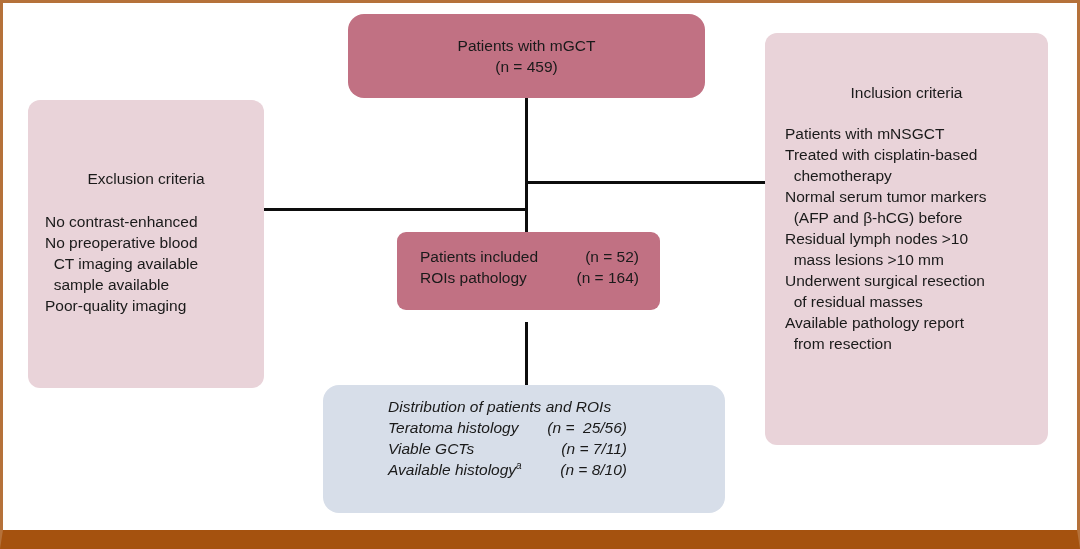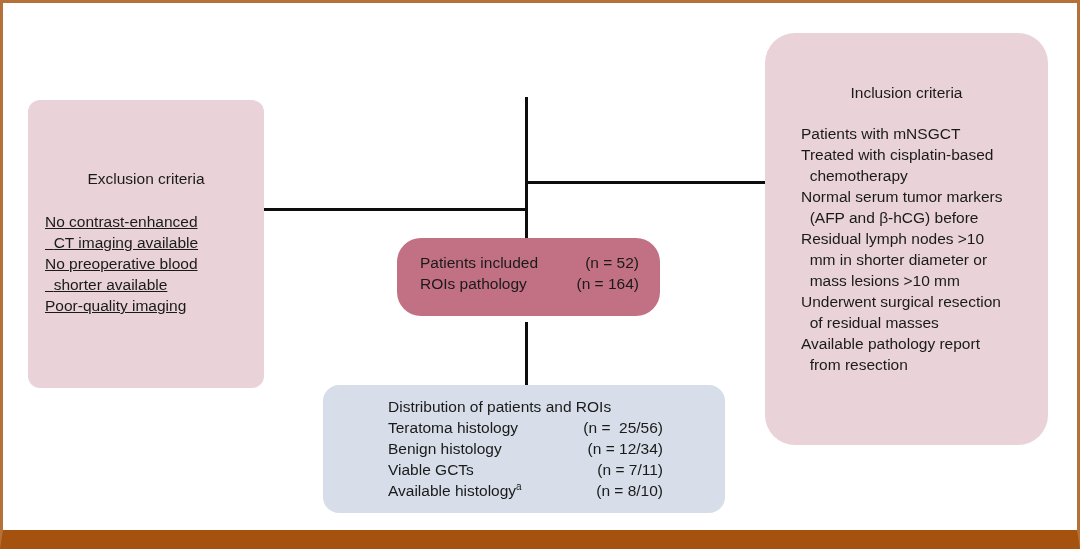--- a/index.html
+++ b/index.html
@@ -37,70 +37,75 @@
     display: flex; flex-direction: column; justify-content: center;
     text-align: center;
   }
   .exclusion-box {
     left: 28px; top: 100px; width: 236px; height: 288px;
     border-radius: 12px;
     padding-top: 68px;
   }
   .inclusion-box {
     left: 765px; top: 33px; width: 283px; height: 412px;
-    border-radius: 30px;
+    border-radius: 12px;
     padding-top: 49px;
   }
   .included-box {
-    left: 397px; top: 238px; width: 263px; height: 78px;
-    border-radius: 24px;
+    left: 397px; top: 232px; width: 263px; height: 78px;
+    border-radius: 9px;
     padding: 14px 21px 0 23px;
   }
   .distribution-box {
     left: 323px; top: 385px; width: 402px; height: 128px;
     border-radius: 16px;
-    padding: 11px 62px 0 65px;
+    padding: 11px 98px 0 65px;
+    font-style: italic;
   }
 
   .box-title { text-align: center; }
   .box-title.left-align { text-align: left; }
   .box-body { margin-top: 22px; }
-  .exclusion-box .box-body { padding-left: 17px; padding-right: 8px; text-decoration: underline; }
-  .inclusion-box .box-body { margin-top: 20px; padding-left: 36px; padding-right: 6px; }
+  .exclusion-box .box-body { padding-left: 17px; padding-right: 8px; }
+  .inclusion-box .box-body { margin-top: 20px; padding-left: 20px; padding-right: 6px; }
   .line { white-space: pre-wrap; }
 
   .row { display: flex; justify-content: space-between; }
   .row .lbl { white-space: pre; }
   .row .val { white-space: pre; }
   sup.note { font-size: 10px; line-height: 0; vertical-align: super; }
 </style>
 </head>
 <body>
 
 <div class="canvas">
 
   <div class="frame"></div>
 
   <div class="connector" style="left:525px; top:97px; width:3px; height:148px;"></div>
   <div class="connector" style="left:525px; top:322px; width:3px; height:63px;"></div>
   <div class="connector" style="left:264px; top:208px; width:263px; height:3px;"></div>
   <div class="connector" style="left:526px; top:181px; width:240px; height:3px;"></div>
 
+  <div class="box dark-pink top-box">
+    <div class="line">Patients with mGCT</div>
+    <div class="line">(n = 459)</div>
+  </div>
 
   <div class="box light-pink exclusion-box">
     <div class="box-title">Exclusion criteria</div>
     <div class="box-body">
 
         <div class="line">No contrast-enhanced</div>
 
+        <div class="line">No preoperative blood</div>
+
         <div class="line">  CT imaging available</div>
 
-        <div class="line">No preoperative blood</div>
-
-        <div class="line">  shorter available</div>
+        <div class="line">  sample available</div>
 
         <div class="line">Poor-quality imaging</div>
       </div>
   </div>
 
   <div class="box light-pink inclusion-box">
     <div class="box-title">Inclusion criteria</div>
     <div class="box-body">
 
         <div class="line">Patients with mNSGCT</div>
@@ -109,21 +114,20 @@
 
         <div class="line">  chemotherapy</div>
 
         <div class="line">Normal serum tumor markers</div>
 
         <div class="line">  (AFP and β-hCG) before</div>
 
 
         <div class="line">Residual lymph nodes &gt;10</div>
 
-        <div class="line">  mm in shorter diameter or</div>
 
         <div class="line">  mass lesions &gt;10 mm</div>
 
         <div class="line">Underwent surgical resection</div>
 
         <div class="line">  of residual masses</div>
 
         <div class="line">Available pathology report</div>
 
         <div class="line">  from resection</div>
@@ -145,24 +149,20 @@
 
   <div class="box light-blue distribution-box">
     <div class="box-title left-align">Distribution of patients and ROIs</div>
     <div>
 
         <div class="row">
           <span class="lbl"><span>Teratoma histology</span><sup class="note"></sup></span>
           <span class="val">(n =  25/56)</span>
         </div>
 
-        <div class="row">
-          <span class="lbl"><span>Benign histology</span><sup class="note"></sup></span>
-          <span class="val">(n = 12/34)</span>
-        </div>
 
         <div class="row">
           <span class="lbl"><span>Viable GCTs</span><sup class="note"></sup></span>
           <span class="val">(n = 7/11)</span>
         </div>
 
         <div class="row">
           <span class="lbl"><span>Available histology</span><sup class="note">a</sup></span>
           <span class="val">(n = 8/10)</span>
         </div>

